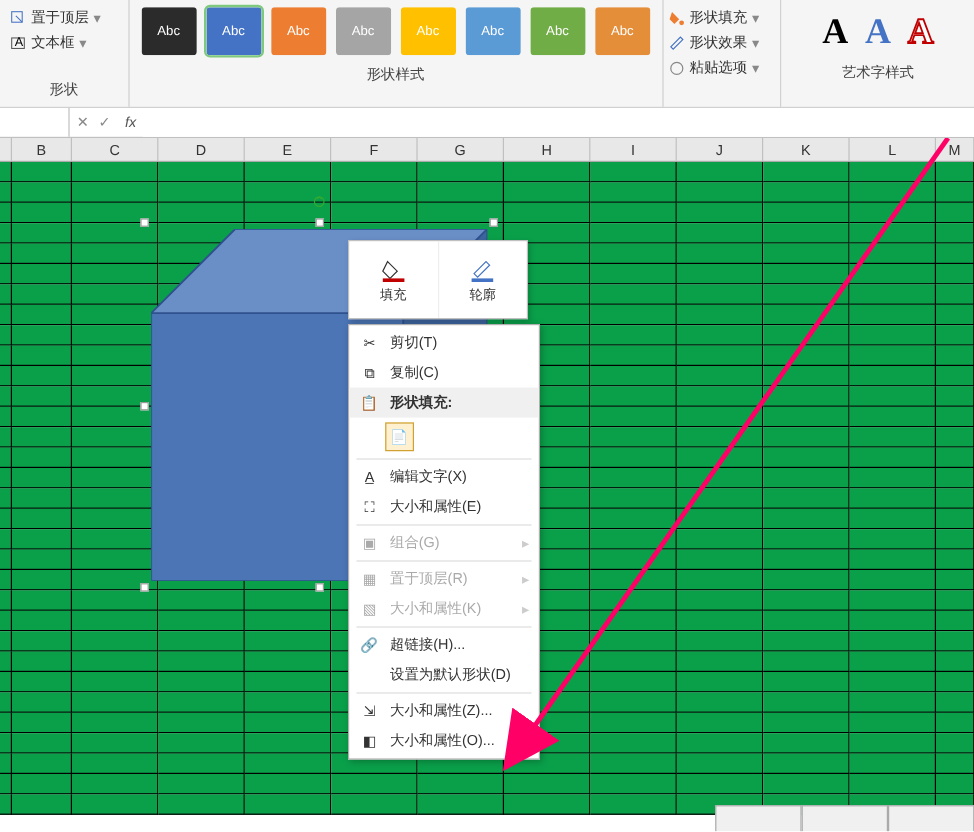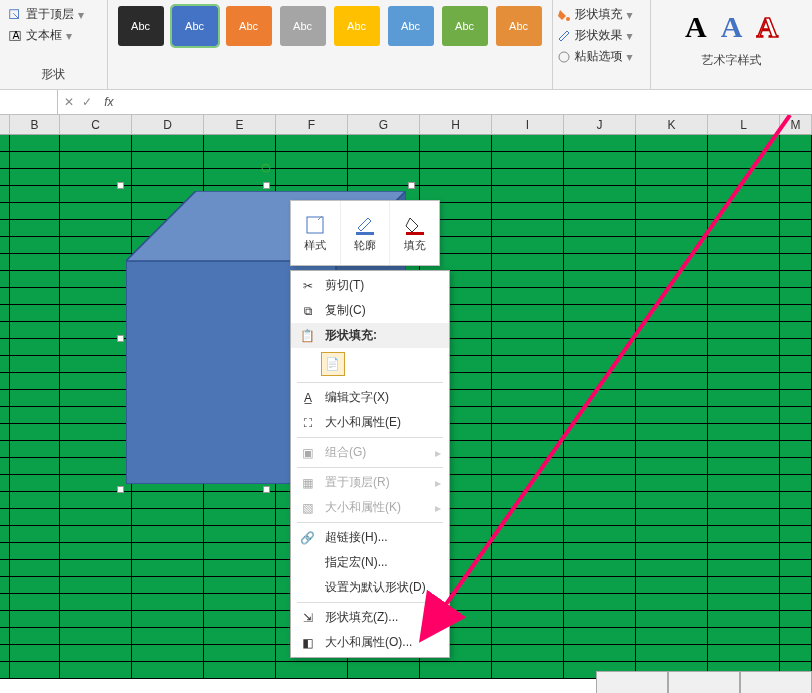--- a/index.html
+++ b/index.html
@@ -77,20 +77,21 @@
     <div class="style-gallery" id="gallery">
         <div class="abc" style="background: rgb(43, 43, 43);">Abc</div>
         <div class="abc sel" style="background: rgb(68, 114, 196);">Abc</div>
         <div class="abc" style="background: rgb(237, 125, 49);">Abc</div>
         <div class="abc" style="background: rgb(165, 165, 165);">Abc</div>
         <div class="abc" style="background: rgb(255, 192, 0);">Abc</div>
         <div class="abc" style="background: rgb(91, 155, 213);">Abc</div>
         <div class="abc" style="background: rgb(112, 173, 71);">Abc</div>
         <div class="abc" style="background: rgb(229, 142, 58);">Abc</div>
       </div>
+    <div class="label-row">形状样式</div>
   </div>
 
   <div class="shape-opts">
     <div class="so-btn">
       <svg width="14" height="14">
           <path d="M3 2l6 6-4 4-4-4z" fill="#ed7d31"></path>
           <circle cx="11" cy="11" r="2" fill="#ed7d31"></circle>
         </svg>
       <span>形状填充</span> 
         <span style="color:#888">▾</span>
@@ -646,39 +647,32 @@
     <div class="handle" style="left:-3px;top:50%;margin-top:-3px"></div>
     <div class="handle" style="right:-3px;top:50%;margin-top:-3px"></div>
     <div class="handle" style="left:-3px;bottom:-3px"></div>
     <div class="handle" style="left:50%;bottom:-3px;margin-left:-3px"></div>
     <div class="handle" style="right:-3px;bottom:-3px"></div>
   </div>
 
   <div class="mini-toolbar">
     <div class="mt-btn">
       <svg width="22" height="22">
-          <rect x="3" y="3" width="16" height="16" fill="none" stroke="#4472c4"></rect>
-          <path d="M14 6l4-4" stroke="#888"></path>
+          <path d="M6 4l8 8-6 6-6-6z" fill="none" stroke="#333"></path>
+          <rect x="2" y="18" width="18" height="3" fill="#c00000"></rect>
         </svg>
-      <span class="lbl">样式</span>
+      <span class="lbl">填充</span>
     </div>
     <div class="mt-btn">
       <svg width="22" height="22">
           <path d="M4 14l10-10 3 3-10 10z" fill="none" stroke="#4472c4"></path>
           <rect x="2" y="18" width="18" height="3" fill="#4472c4"></rect>
         </svg>
       <span class="lbl">轮廓</span>
     </div>
-    <div class="mt-btn">
-      <svg width="22" height="22">
-          <path d="M6 4l8 8-6 6-6-6z" fill="none" stroke="#333"></path>
-          <rect x="2" y="18" width="18" height="3" fill="#c00000"></rect>
-        </svg>
-      <span class="lbl">填充</span>
-    </div>
   </div>
 
   <div class="context-menu">
     <div class="cm-item">
         <span class="ico">✂</span>
         <span>剪切(T)</span>
       </div>
     <div class="cm-item">
         <span class="ico">⧉</span>
         <span>复制(C)</span>
@@ -716,30 +710,26 @@
         <span>大小和属性(K)</span>
         <span style="margin-left:auto;color:#ccc">▸</span>
       </div>
     <div class="cm-sep"></div>
     <div class="cm-item">
         <span class="ico">🔗</span>
         <span>超链接(H)...</span>
       </div>
     <div class="cm-item">
         <span class="ico"></span>
-        <span>指定宏(N)...</span>
-      </div>
-    <div class="cm-item">
-        <span class="ico"></span>
         <span>设置为默认形状(D)</span>
       </div>
     <div class="cm-sep"></div>
     <div class="cm-item">
         <span class="ico">⇲</span>
-        <span>形状填充(Z)...</span>
+        <span>大小和属性(Z)...</span>
       </div>
     <div class="cm-item">
         <span class="ico">◧</span>
         <span>大小和属性(O)...</span>
       </div>
   </div>
 
   <svg class="arrow-svg" width="812" height="578">
     <defs>
         <marker id="ah" markerWidth="12" markerHeight="12" refX="2" refY="6" orient="auto">

